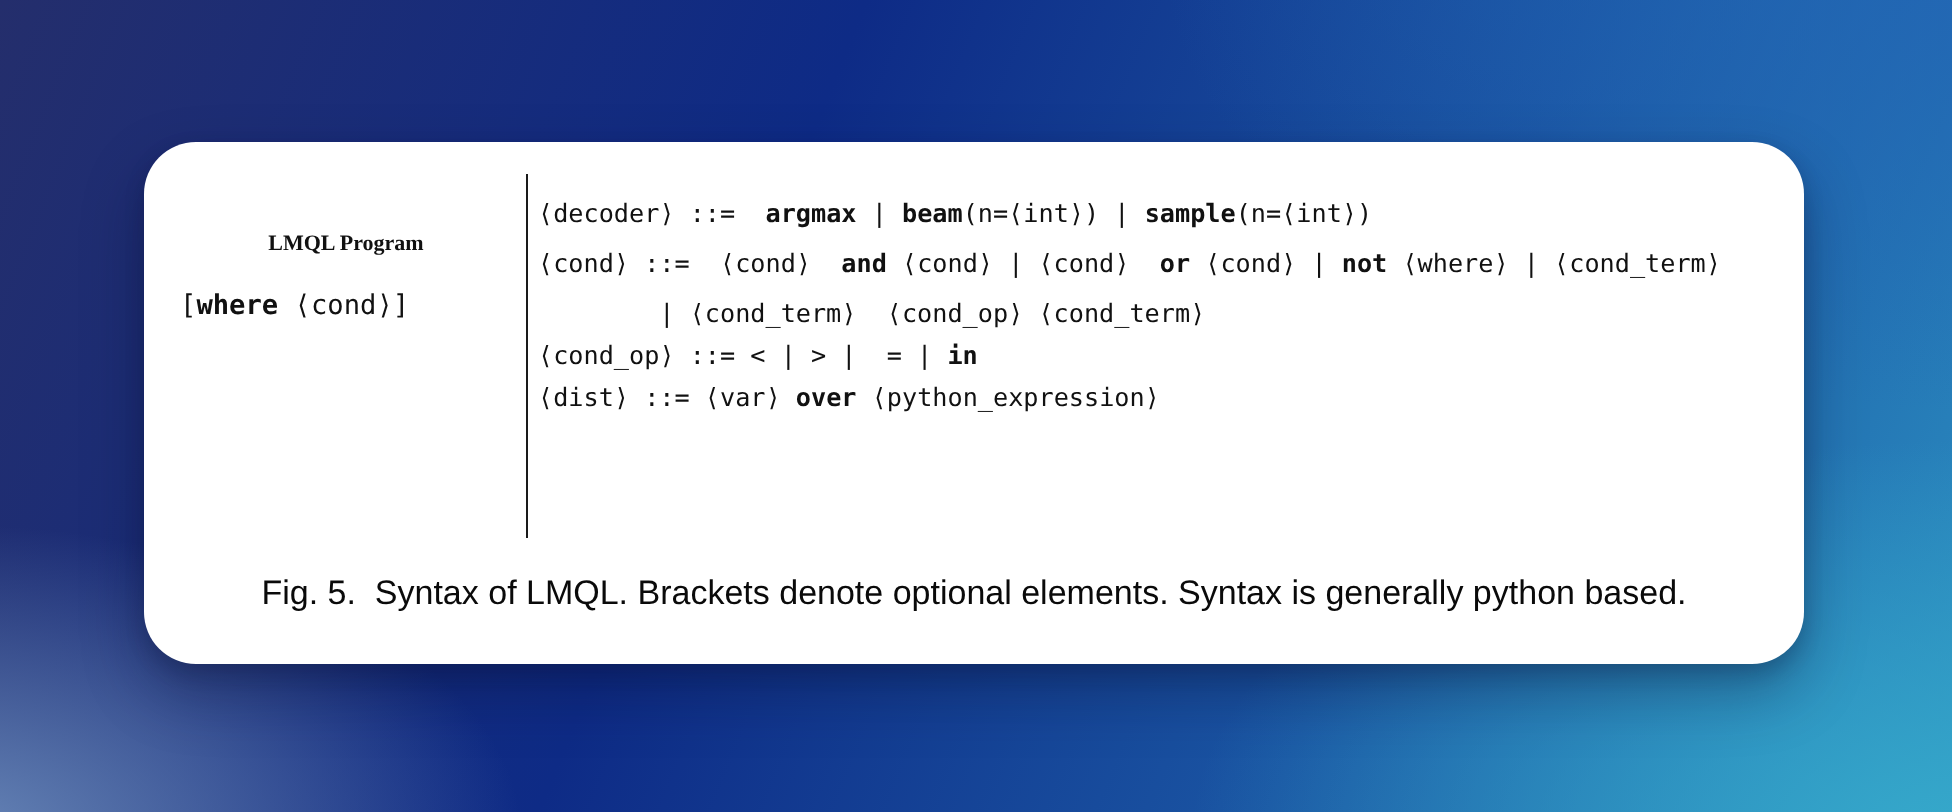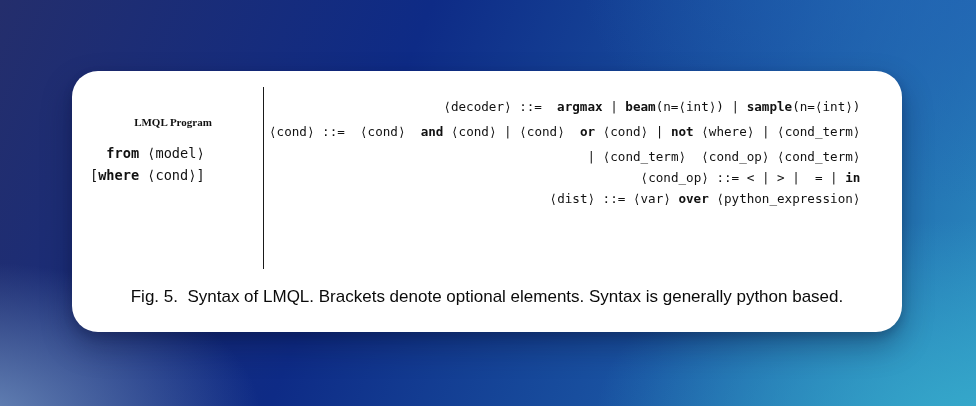--- a/index.html
+++ b/index.html
@@ -31,40 +31,39 @@
   }
   .divider {
     position: absolute; left: 191px; top: 16px; width: 1px; height: 182px;
     background: #1a1a1a;
   }
   .grammar-lines {
     position: absolute; left: 197px; top: 25px;
     font-family: "DejaVu Sans Mono", monospace;
     font-size: 12.6px; line-height: 21px; color: #111;
   }
-  .code-line { white-space: pre; text-align: right; }
+  .code-line { white-space: pre; }
   .grammar-lines .code-line:nth-child(1),
   .grammar-lines .code-line:nth-child(2) { margin-bottom: 4px; }
   .grammar-lines .code-line:nth-child(7) { margin-top: 5px; }
   .bold { font-weight: bold; }
   .caption {
     position: absolute; left: 0; right: 0; top: 216px;
     text-align: center; white-space: pre;
     font-family: "Liberation Sans", sans-serif;
     font-size: 17px; color: #0a0a0a;
   }
 </style>
 </head>
 <body>
 
 <div class="card">
   <div class="panel-title">LMQL Program</div>
 
   <div class="program-lines">
-      <div class="code-line"><span class="bold">from</span><span> ⟨model⟩</span></div>
       <div class="code-line"><span>[</span><span class="bold">where</span><span> ⟨cond⟩]</span></div>
     </div>
 
   <div class="divider"></div>
 
   <div class="grammar-lines">
       <div class="code-line"><span>⟨decoder⟩ ::=  </span><span class="bold">argmax</span><span> | </span><span class="bold">beam</span><span>(n=⟨int⟩) | </span><span class="bold">sample</span><span>(n=⟨int⟩)</span></div>
       <div class="code-line"><span>⟨cond⟩ ::=  ⟨cond⟩  </span><span class="bold">and</span><span> ⟨cond⟩ | ⟨cond⟩  </span><span class="bold">or</span><span> ⟨cond⟩ | </span><span class="bold">not</span><span> ⟨where⟩ | ⟨cond_term⟩</span></div>
       <div class="code-line"><span>        | ⟨cond_term⟩  ⟨cond_op⟩ ⟨cond_term⟩</span></div>
       <div class="code-line"><span>⟨cond_op⟩ ::= &lt; | &gt; |  = | </span><span class="bold">in</span></div>

